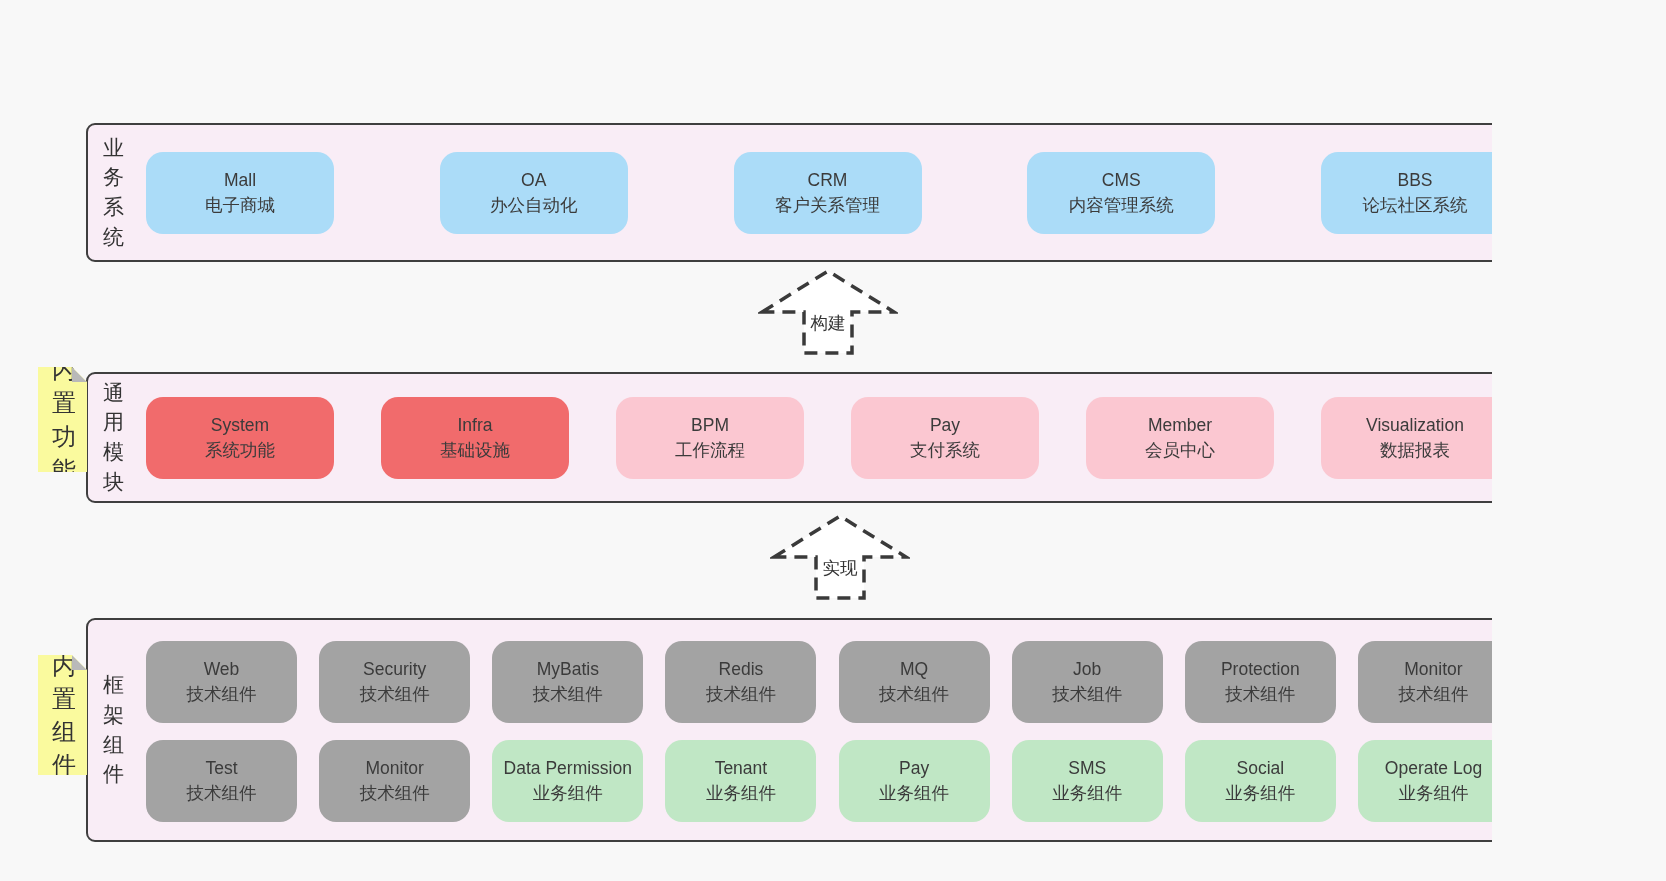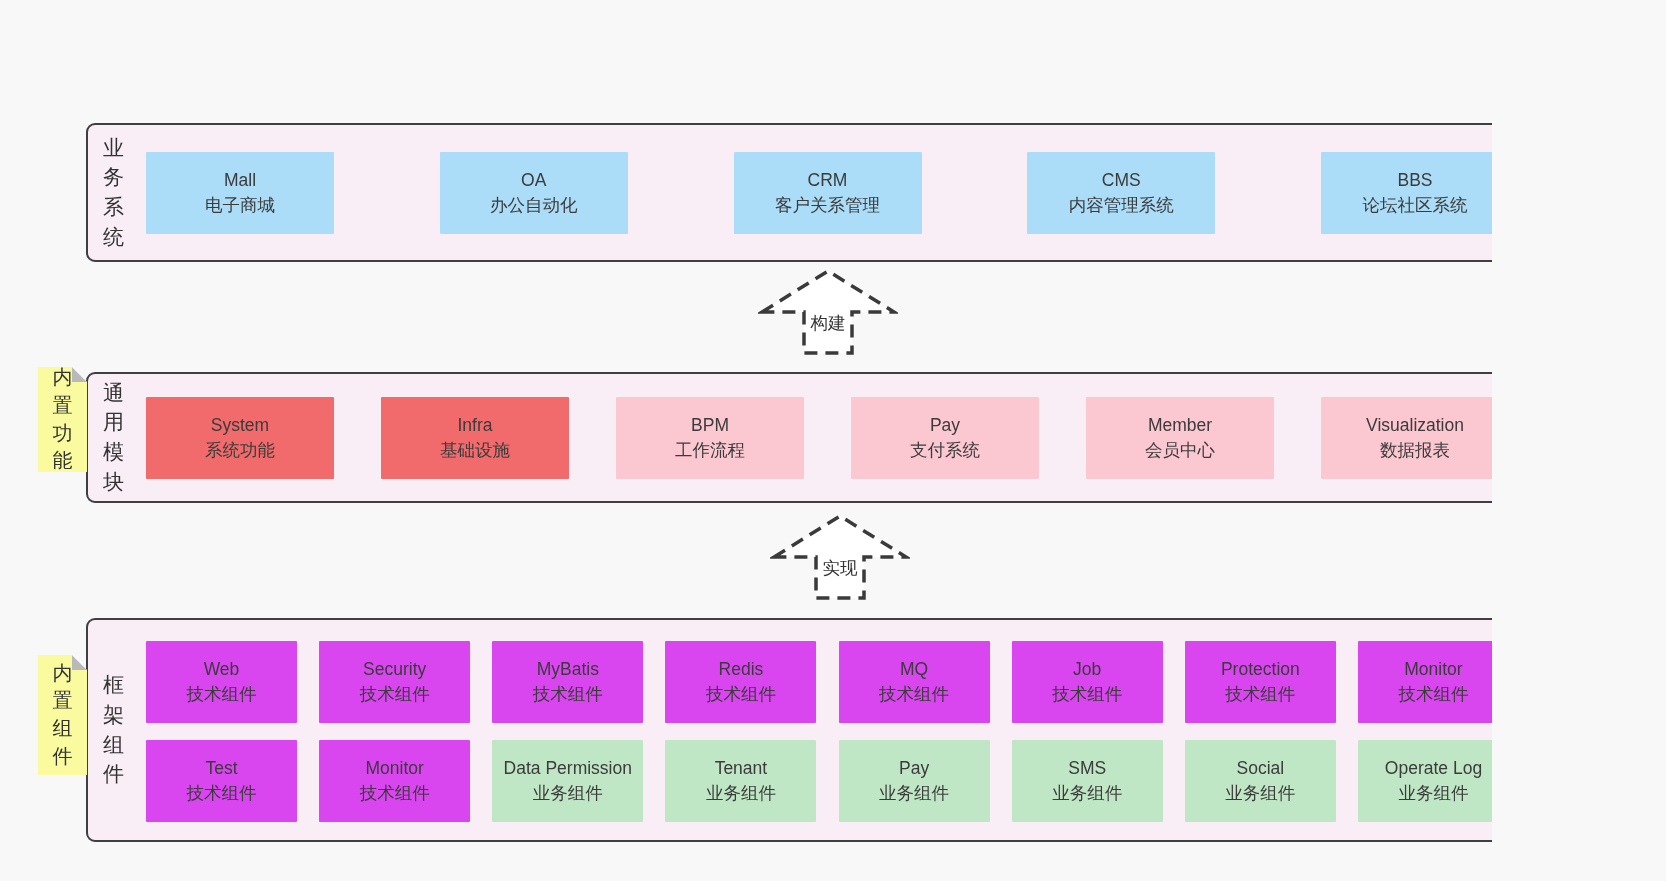--- a/index.html
+++ b/index.html
@@ -26,46 +26,46 @@
     height: 100%; box-sizing: border-box; padding: 0 22px 0 58px;
     display: flex; align-items: center; justify-content: space-between;
   }
   .rows-area {
     height: 100%; box-sizing: border-box; padding: 21px 22px 18px 58px;
     display: flex; flex-direction: column; justify-content: space-between;
   }
   .rows-area .row { display: flex; justify-content: space-between; }
 
   .box {
-    height: 82px; border-radius: 1px; box-sizing: border-box; padding: 0 10px;
+    height: 82px; border-radius: 17px; box-sizing: border-box; padding: 0 10px;
     display: flex; flex-direction: column; align-items: center; justify-content: center;
     text-align: center; font-size: 17.5px; line-height: 1.42; color: #3b3b3b;
   }
   .w6 { width: 188px; }
   .w8 { width: 151px; }
   .blue       { background: #abdcf8; }
   .red        { background: #f16b6c; }
   .pink       { background: #fbc7d1; }
-  .green      { background: #d946ef; }
+  .green      { background: #a3a3a3; }
   .lightgreen { background: #c0e7c5; }
 
   .note {
     position: absolute; left: 38px; width: 49px; z-index: 3;
     background: #fafa9e;
     clip-path: polygon(0 0, calc(100% - 15px) 0, 100% 15px, 100% 100%, 0 100%);
     display: flex; align-items: center; justify-content: center;
   }
   #note-modules    { top: 367px; height: 105px; }
   #note-components { top: 655px; height: 120px; }
   .note-fold {
     position: absolute; top: 0; right: 0; width: 15px; height: 15px;
     background: #b9b9b9; clip-path: polygon(0 0, 100% 100%, 0 100%);
   }
   .note-text {
-    width: 21px; font-size: 20px; line-height: 1.38; text-align: center;
+    width: 21px; font-size: 24px; line-height: 1.38; text-align: center;
     color: #333; word-break: break-all; line-break: anywhere;
   }
 
   .arrow { position: absolute; width: 140px; height: 88px; }
   #arrow-build     { left: 758px; top: 268px; }
   #arrow-implement { left: 770px; top: 513px; }
   .arrow svg { display: block; width: 100%; height: 100%; }
   .arrow-label {
     position: absolute; left: 50%; top: 43px; transform: translateX(-50%);
     background: #ffffff; padding: 0 3px; font-size: 17.5px; color: #333;

